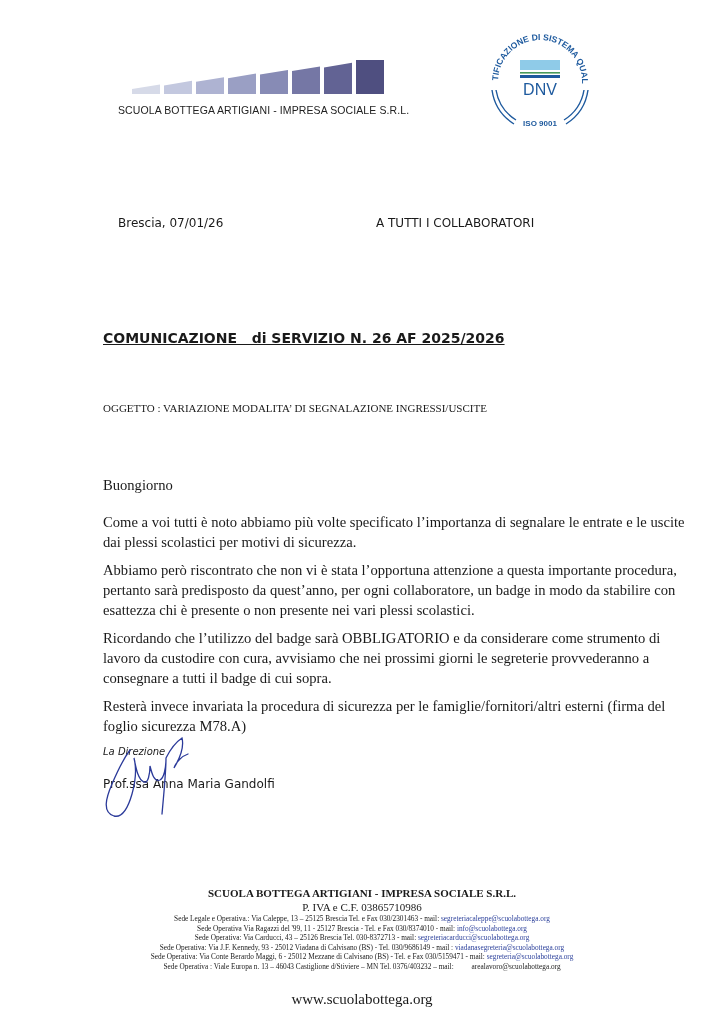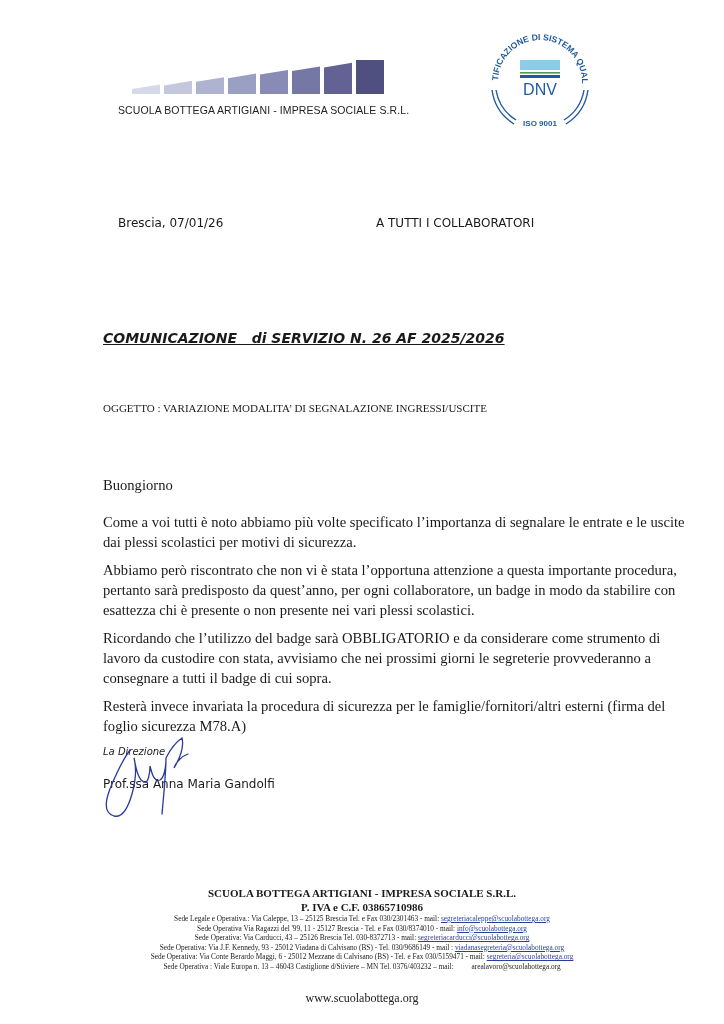--- a/index.html
+++ b/index.html
@@ -11,36 +11,36 @@
   
   .logo-bars { left: 130px; top: 60px; width: 260px; height: 36px; }
   .logo-name { left: 118px; top: 104px; font-size: 10.5px; letter-spacing: 0.1px; color: #222; font-family: "Liberation Sans", sans-serif; }
 
   
   .dnv { left: 478px; top: 20px; width: 124px; height: 112px; }
 
   .meta-place { left: 118px; top: 216px; font-size: 12px; }
   .meta-to { left: 376px; top: 216px; font-size: 12px; }
 
-  .title { left: 103px; top: 330px; font-size: 14px; font-weight: bold; text-decoration: underline; white-space: pre; font-style: italic; }
+  .title { left: 103px; top: 330px; font-size: 14px; font-weight: bold; text-decoration: underline; white-space: pre; }
 
   .subject { left: 103px; top: 402px; font-size: 11px; white-space: nowrap; }
   .p { position: absolute; left: 103px; font-size: 14.6px; line-height: 20px; white-space: nowrap; }
 
   .sig-role { left: 103px; top: 746px; font-size: 10px; font-style: italic; }
   .sig-name { left: 103px; top: 777px; font-size: 12px; }
   .signature { left: 90px; top: 728px; width: 110px; height: 96px; }
 
   .foot { left: 0; width: 724px; text-align: center; font-family: "Liberation Serif", serif; }
   .foot-title { top: 887px; font-size: 11px; font-weight: bold; }
-  .foot-vat { top: 901px; font-size: 11px; font-weight: bold; text-align: center; }
+  .foot-vat { top: 901px; font-size: 11px; font-weight: normal; text-align: center; }
   .foot-line { font-size: 7.3px; line-height: 9.4px; white-space: nowrap; }
-  .foot-line .mail { color: #2a3f9a; text-decoration: underline; }
+  .foot-line .mail { color: #2a3f9a; }
   .foot-line .mail.plain { color: #222; text-decoration: none; margin-left: 16px; }
-  .foot-web { top: 991px; font-size: 12px; }
+  .foot-web { top: 991px; font-size: 15px; }
 </style>
 </head>
 <body>
 
 <svg class="abs logo-bars" viewBox="0 0 260 36" id="logoBars">
     <polygon points="2,34 30,34 30,24.4 2,29" fill="#d6dae8"></polygon>
     <polygon points="34,34 62,34 62,20.8 34,25.4" fill="#c3c8df"></polygon>
     <polygon points="66,34 94,34 94,17.2 66,21.8" fill="#aeb3d2"></polygon>
     <polygon points="98,34 126,34 126,13.600000000000001 98,18.2" fill="#9a9fc4"></polygon>
     <polygon points="130,34 158,34 158,10 130,14.600000000000001" fill="#878bb5"></polygon>
@@ -83,21 +83,21 @@
   <div class="p serif" style="top:512px">Come a voi tutti è noto abbiamo più volte specificato l’importanza di segnalare le entrate e le uscite</div>
   <div class="p serif" style="top:532px">dai plessi scolastici per motivi di sicurezza.</div>
 </div>
 <div>
   <div class="p serif" style="top:560px">Abbiamo però riscontrato che non vi è stata l’opportuna attenzione a questa importante procedura,</div>
   <div class="p serif" style="top:580px">pertanto sarà predisposto da quest’anno,  per ogni collaboratore,  un badge in modo da stabilire con</div>
   <div class="p serif" style="top:600px">esattezza chi è presente o non presente nei vari plessi scolastici.</div>
 </div>
 <div>
   <div class="p serif" style="top:628px">Ricordando che l’utilizzo del badge sarà OBBLIGATORIO e da considerare come strumento di</div>
-  <div class="p serif" style="top:648px">lavoro da custodire con stata, avvisiamo che nei prossimi giorni le segreterie provvederanno a</div>
+  <div class="p serif" style="top:648px">lavoro da custodire con cura, avvisiamo che nei prossimi giorni le segreterie provvederanno a</div>
   <div class="p serif" style="top:668px">consegnare a tutti il badge di cui sopra.</div>
 </div>
 <div>
   <div class="p serif" style="top:696px">Resterà invece invariata la procedura di sicurezza per le famiglie/fornitori/altri esterni (firma del</div>
   <div class="p serif" style="top:716px">foglio sicurezza M78.A)</div>
 </div>
 
 <div class="abs sans sig-role">La Direzione</div>
 <div class="abs sans sig-name">Prof.ssa Anna Maria Gandolfi</div>
 <svg class="abs signature" viewBox="0 0 110 96">

